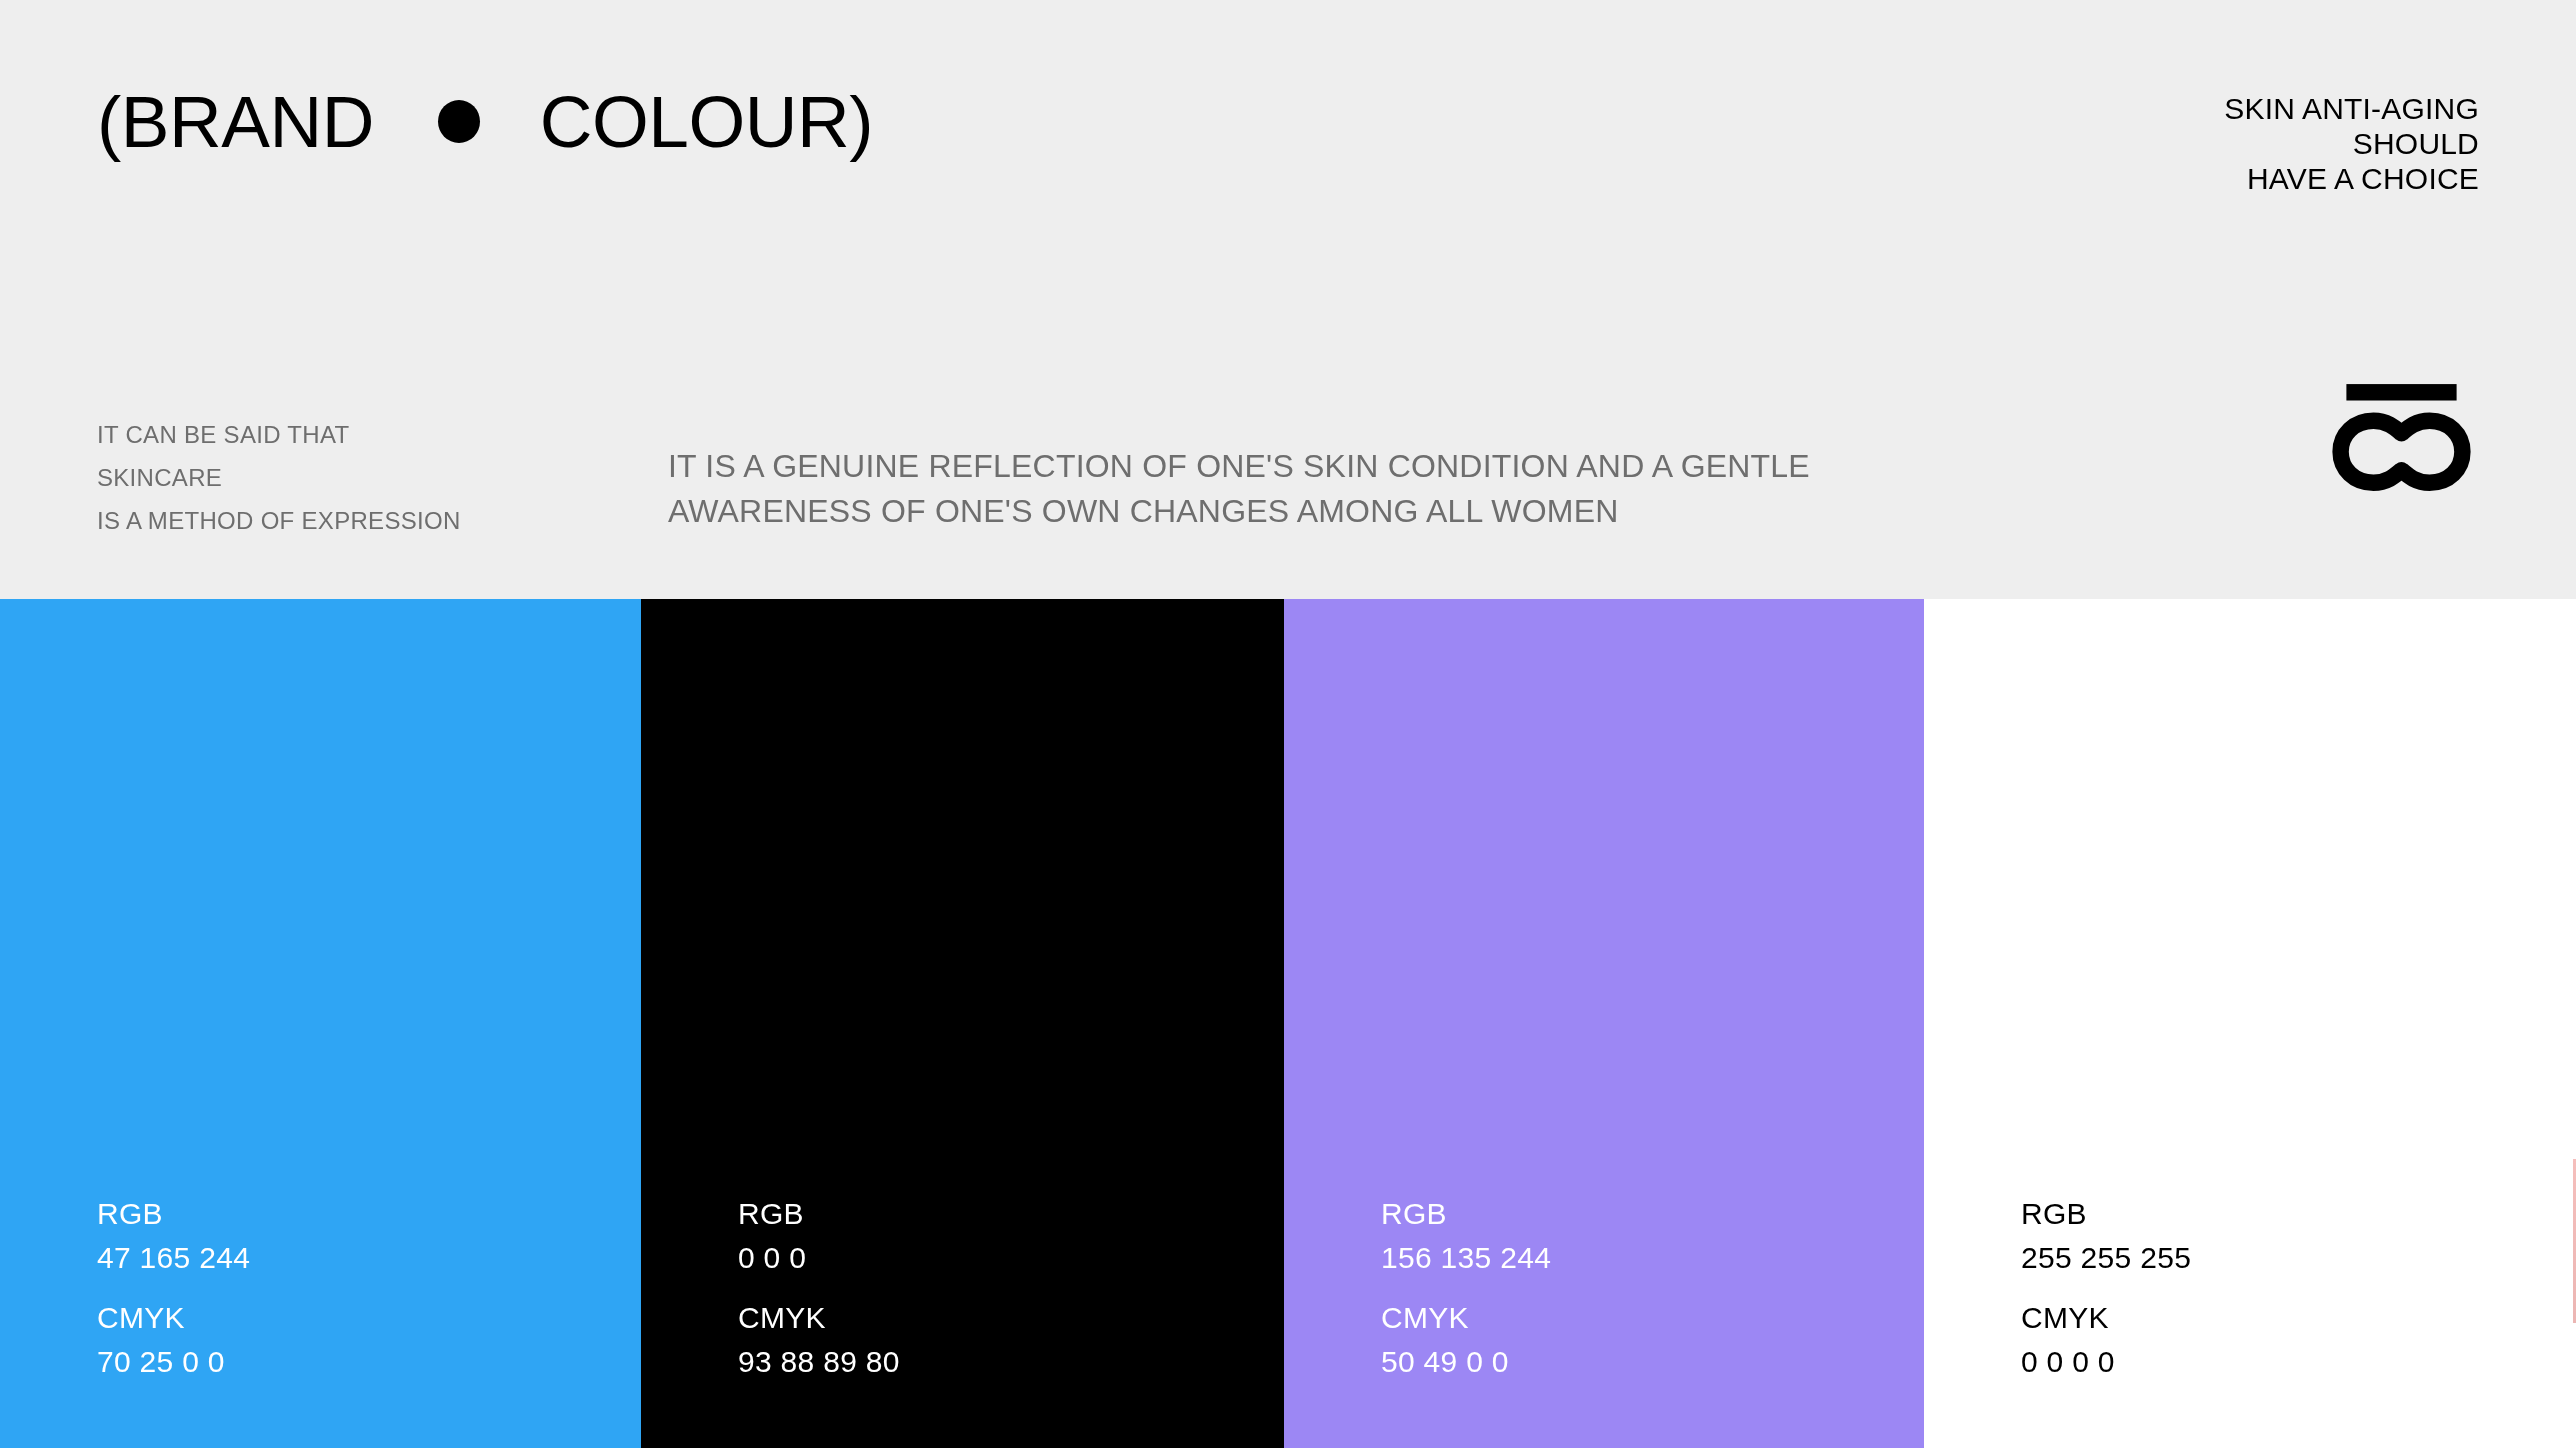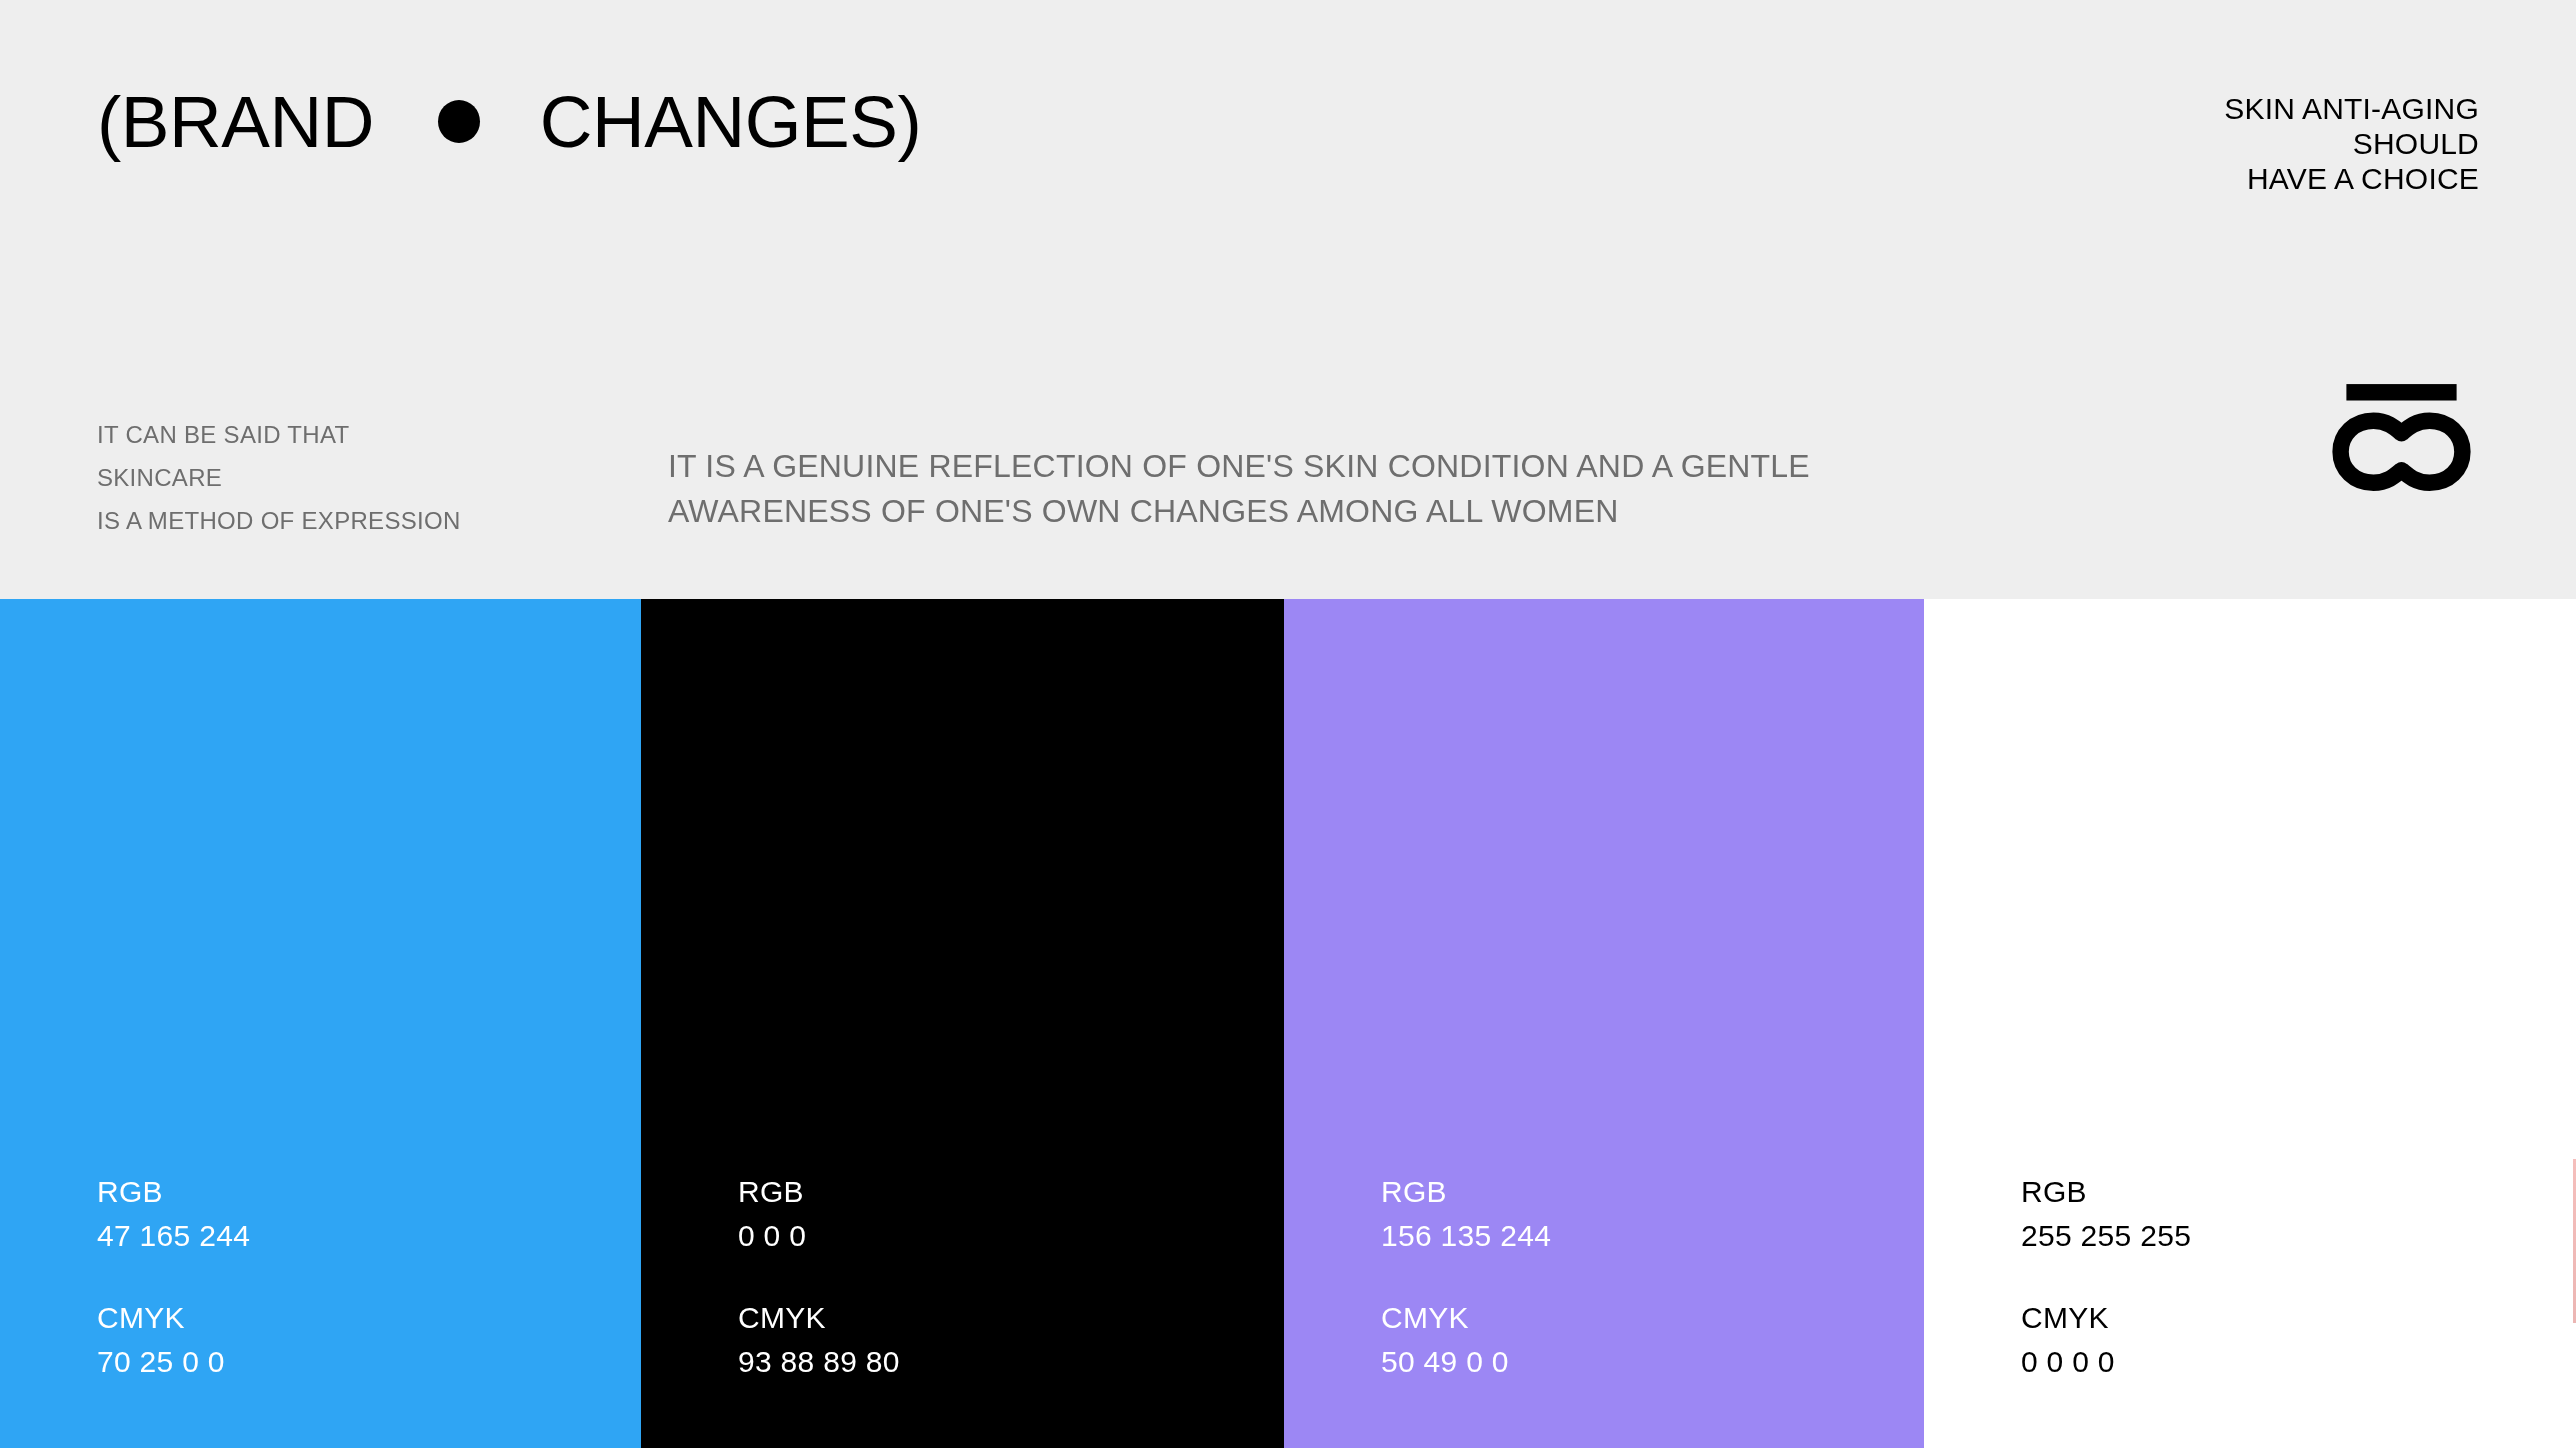--- a/index.html
+++ b/index.html
@@ -127,21 +127,21 @@
     position: absolute;
     left: 97px;
     bottom: 66px;
     font-size: 30px;
     line-height: 1.45;
     letter-spacing: 0.3px;
     font-weight: 400;
     white-space: nowrap;
   }
   .swatch-info .group { margin: 0; }
-  .swatch-info .group.second { margin-top: 39px; }
+  .swatch-info .group.second { margin-top: 17px; }
   .swatch-info .k { display: block; }
   .swatch-info .v { display: block; }
 
   
   .edge-artifact {
     position: absolute;
     right: 0;
     top: 1159px;
     width: 2.9px;
     height: 164px;
@@ -153,21 +153,21 @@
 <body>
 
 <div class="page">
 
   <div class="header">
 
     <div class="brand-title">
       <span class="brand-paren-open">(</span>
         <span class="brand-word">BRAND</span>
       <span class="brand-dot"></span>
-      <span class="brand-word">CHANGES</span>
+      <span class="brand-word">COLOUR</span>
         <span class="brand-paren-close">)</span>
     </div>
 
     <div class="tagline">
       <div>SKIN ANTI-AGING</div>
       <div>SHOULD</div>
       <div>HAVE A CHOICE</div>
     </div>
 
     <div class="body-copy-left">

